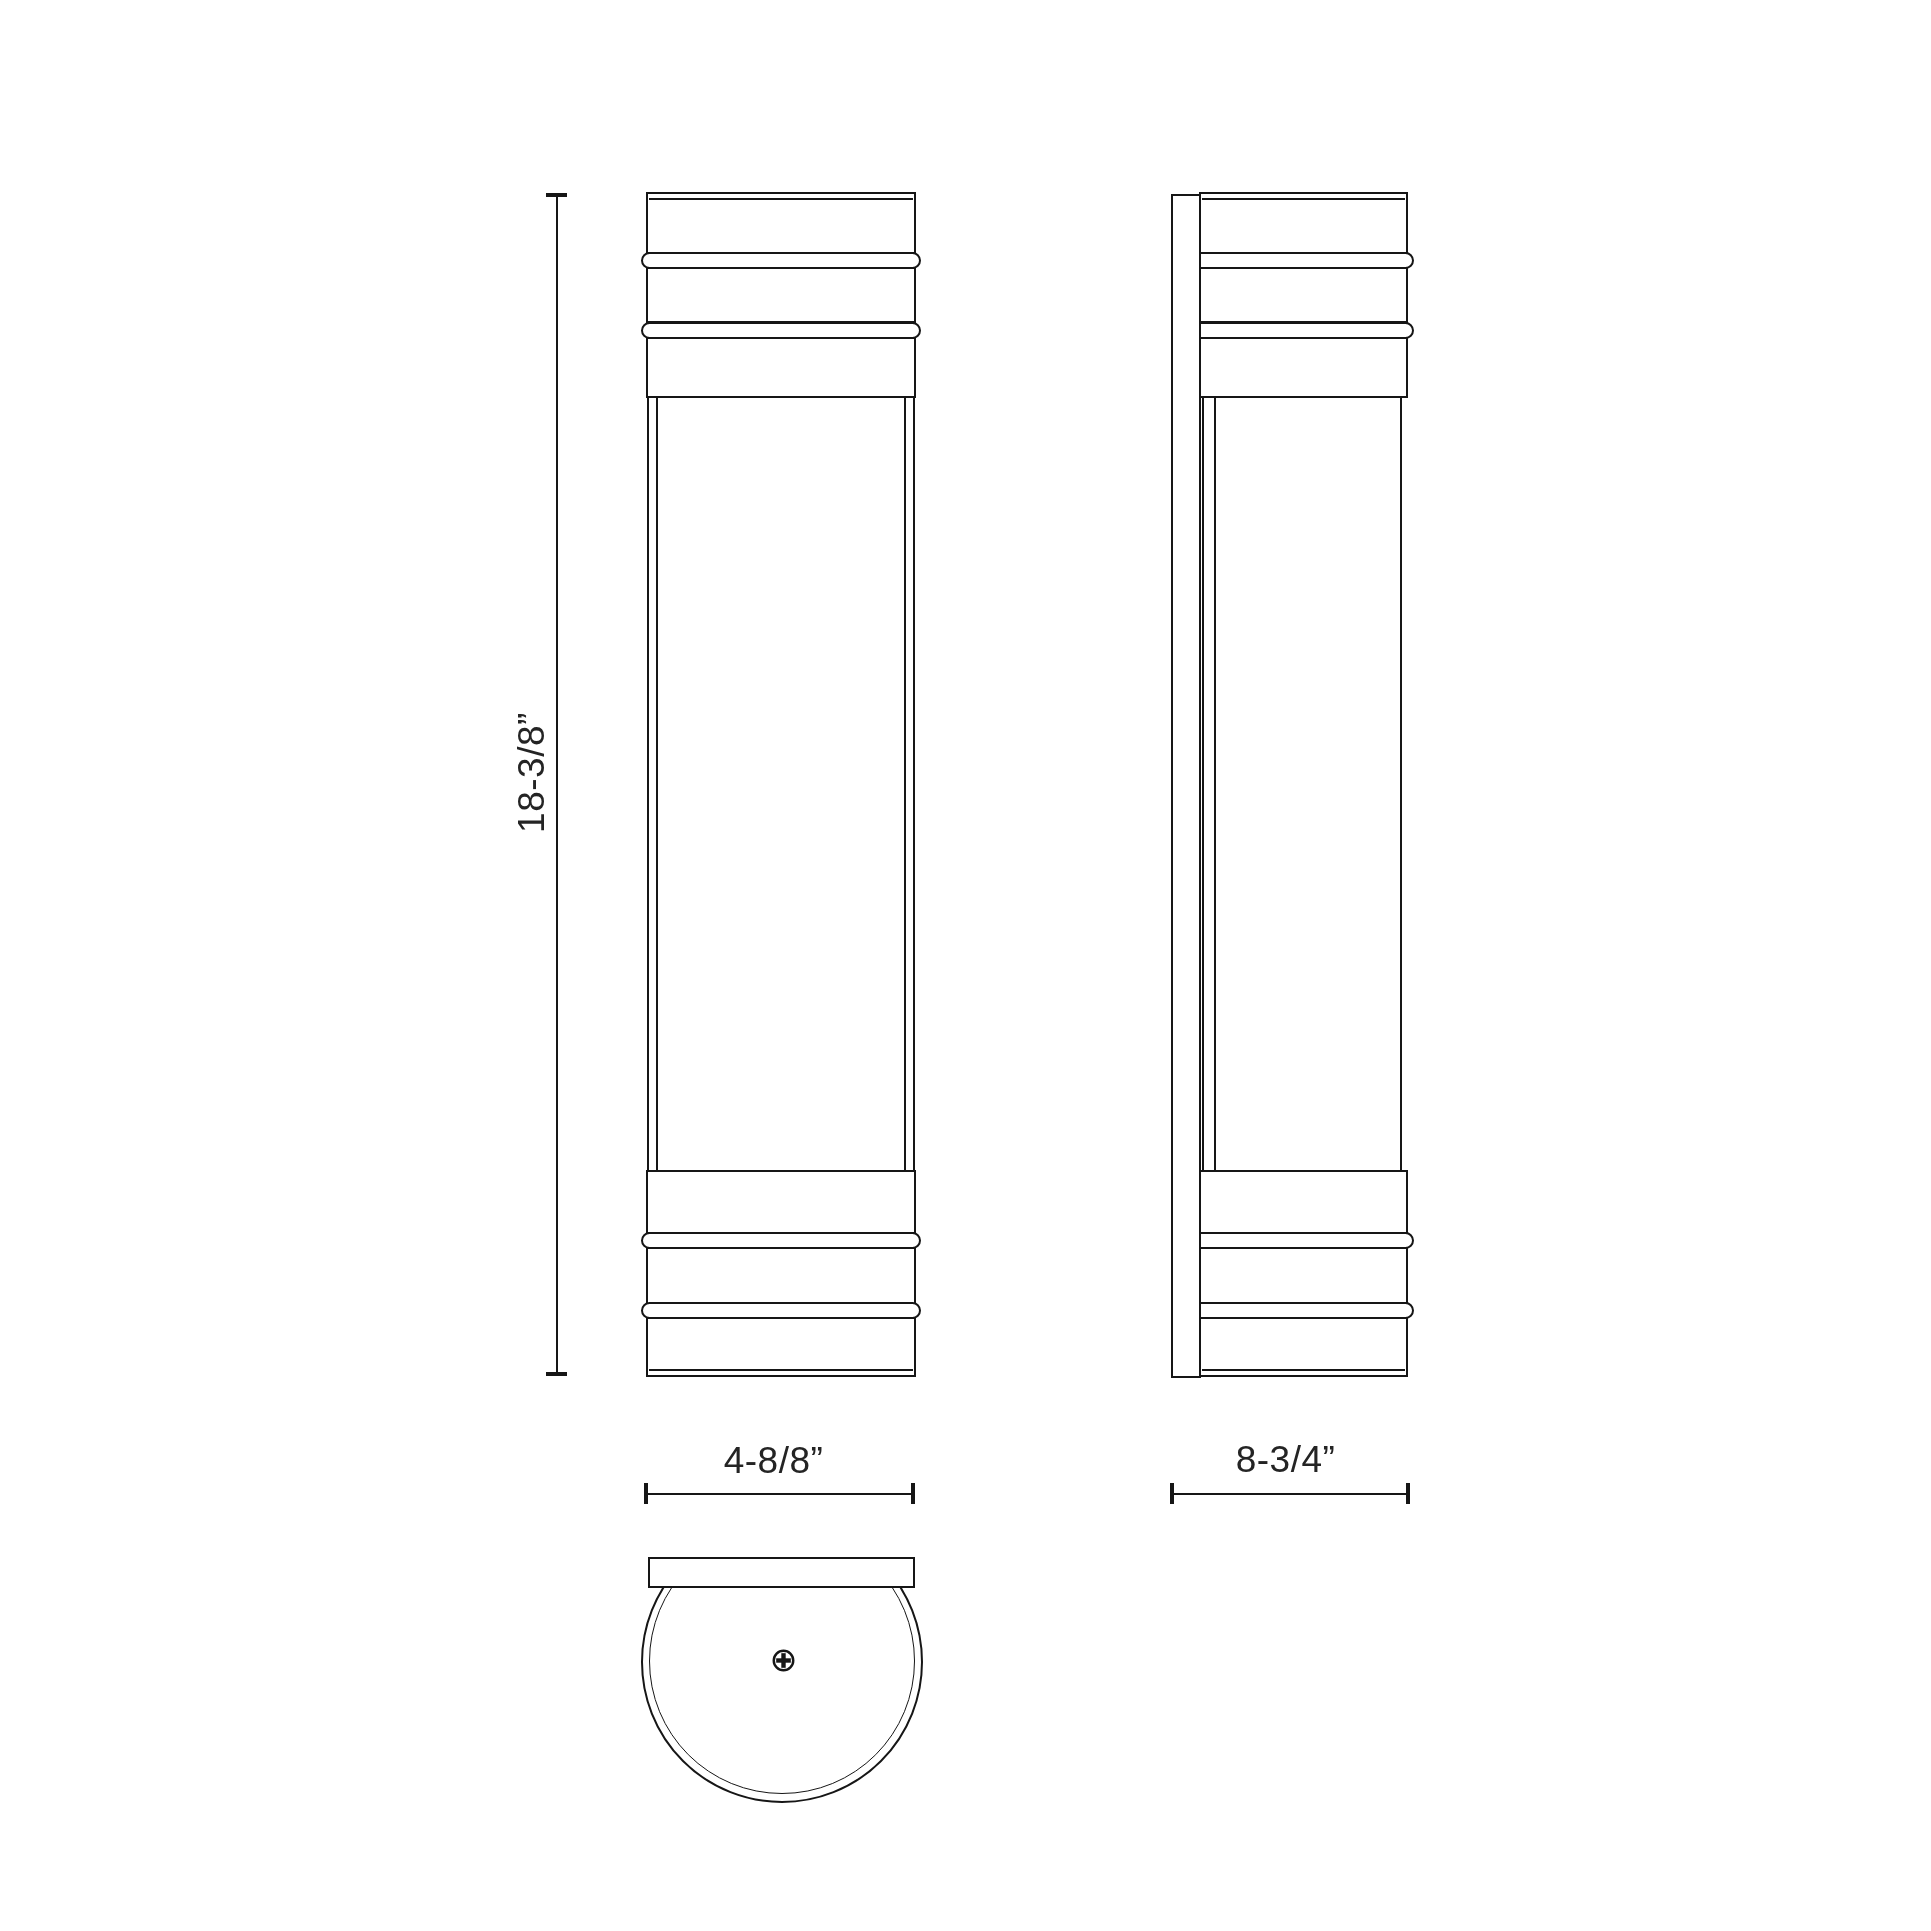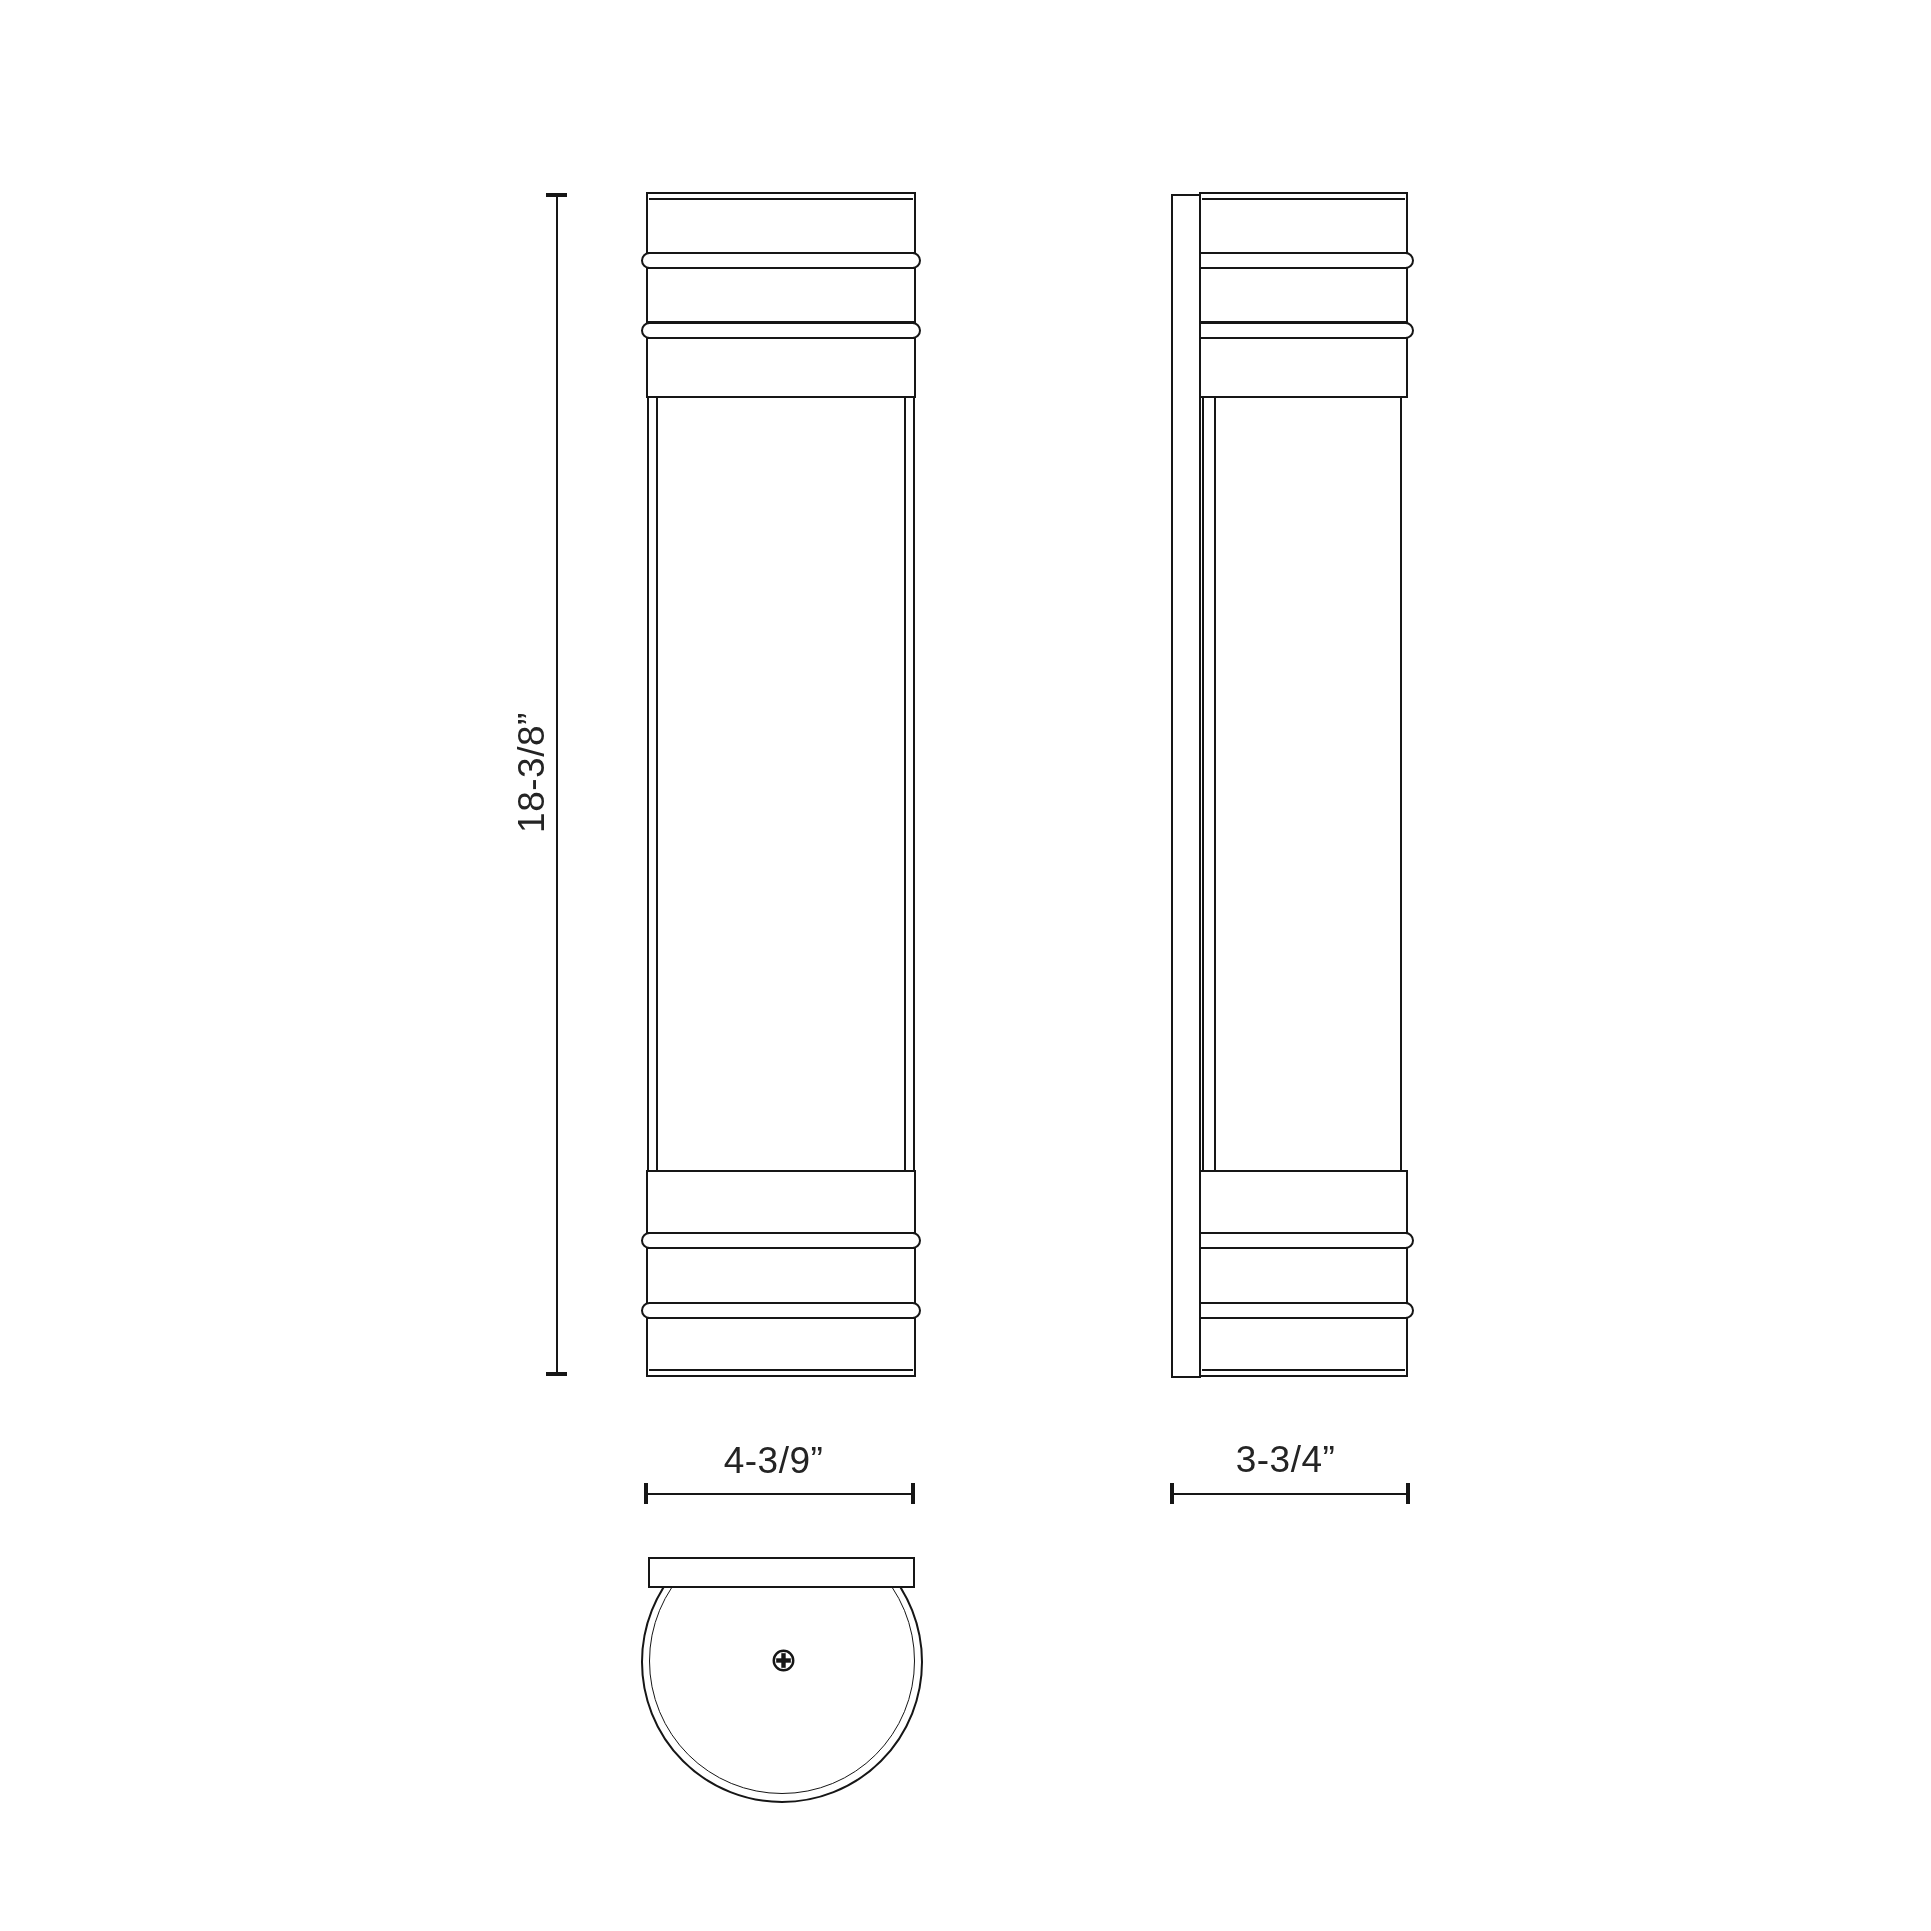--- a/index.html
+++ b/index.html
@@ -91,27 +91,27 @@
   </div>
 
   <div>
     <div class="abs tickH" style="left:546px;top:193px;"></div>
     <div class="abs lineV" style="left:556px;top:195px;height:1179px;"></div>
     <div class="abs tickH" style="left:546px;top:1372px;"></div>
     <div class="abs dim-label rot90" style="left:435px;top:753px;width:193px;height:39px;">18-3/8”</div>
   </div>
 
   <div>
-    <div class="abs dim-label" style="left:677px;top:1441px;width:193px;height:39px;">4-3/9”</div>
+    <div class="abs dim-label" style="left:677px;top:1441px;width:193px;height:39px;">4-8/8”</div>
     <div class="abs tickV" style="left:644px;top:1483px;"></div>
     <div class="abs lineH" style="left:646px;top:1493px;width:268px;"></div>
     <div class="abs tickV" style="left:911px;top:1483px;"></div>
   </div>
 
   <div>
-    <div class="abs dim-label" style="left:1189px;top:1440px;width:193px;height:39px;">3-3/4”</div>
+    <div class="abs dim-label" style="left:1189px;top:1440px;width:193px;height:39px;">8-3/4”</div>
     <div class="abs tickV" style="left:1170px;top:1483px;"></div>
     <div class="abs lineH" style="left:1172px;top:1493px;width:236px;"></div>
     <div class="abs tickV" style="left:1406px;top:1483px;"></div>
   </div>
 
 </div>
 
 
 </body></html>

